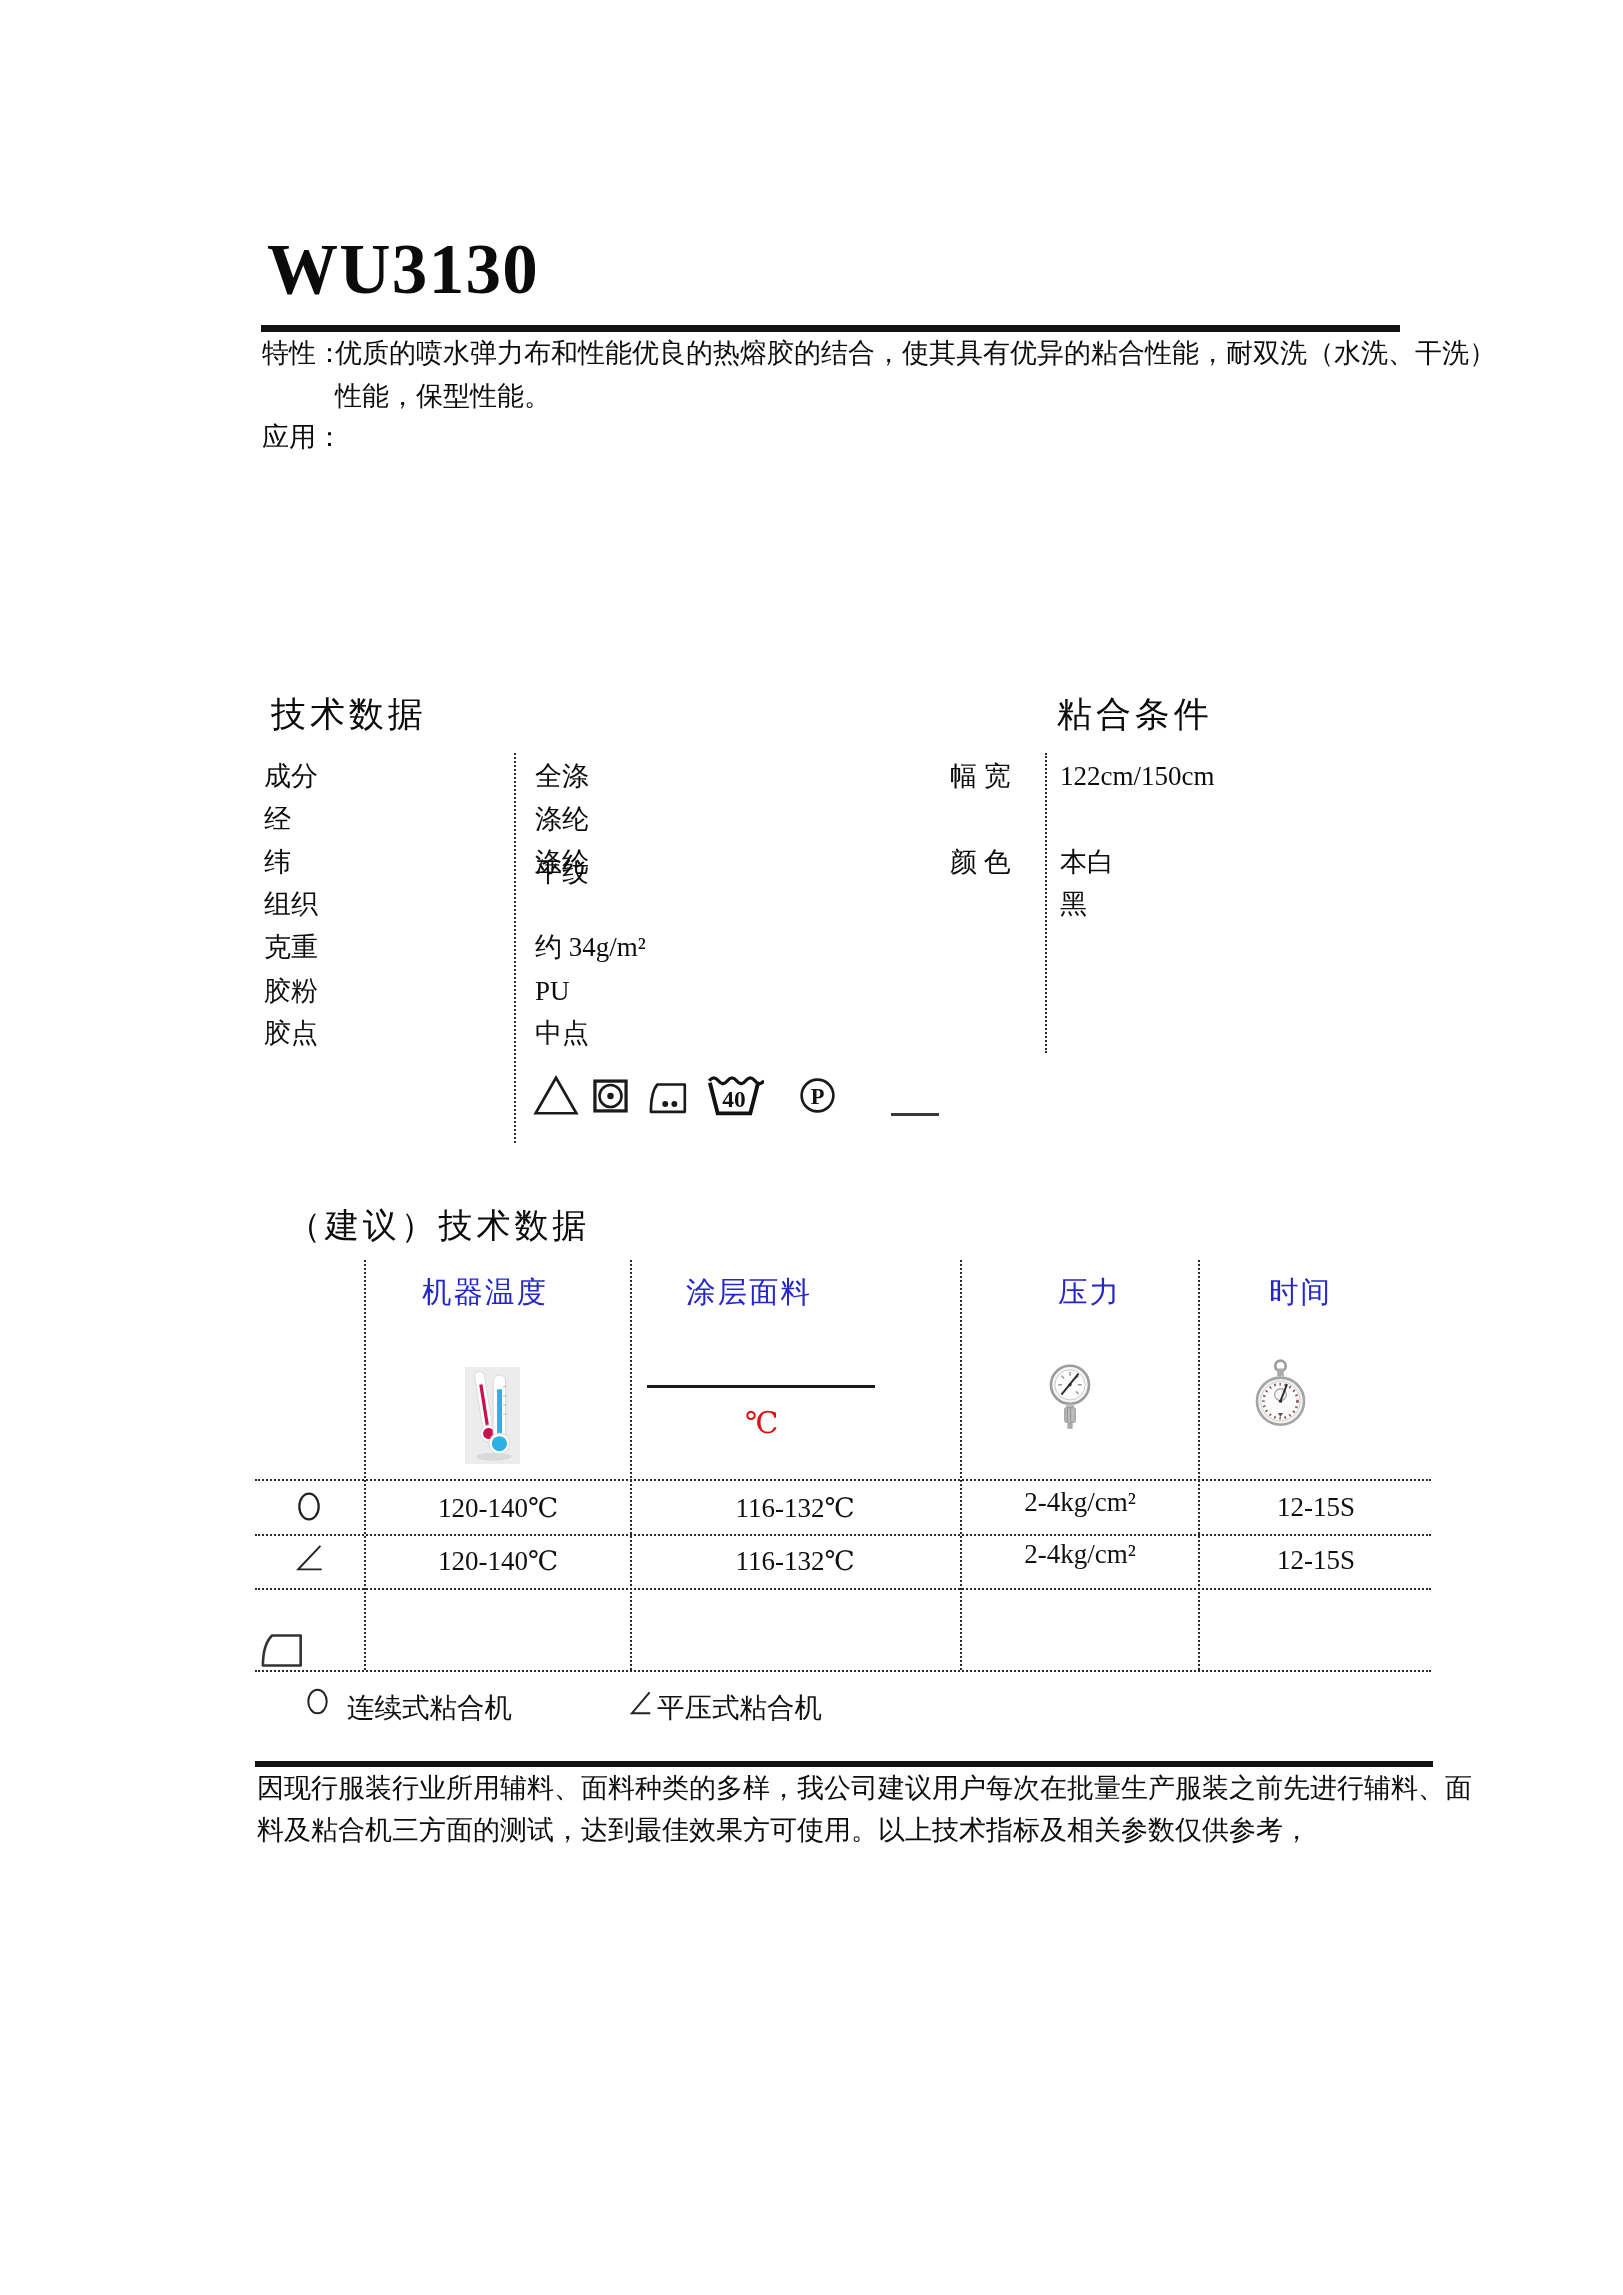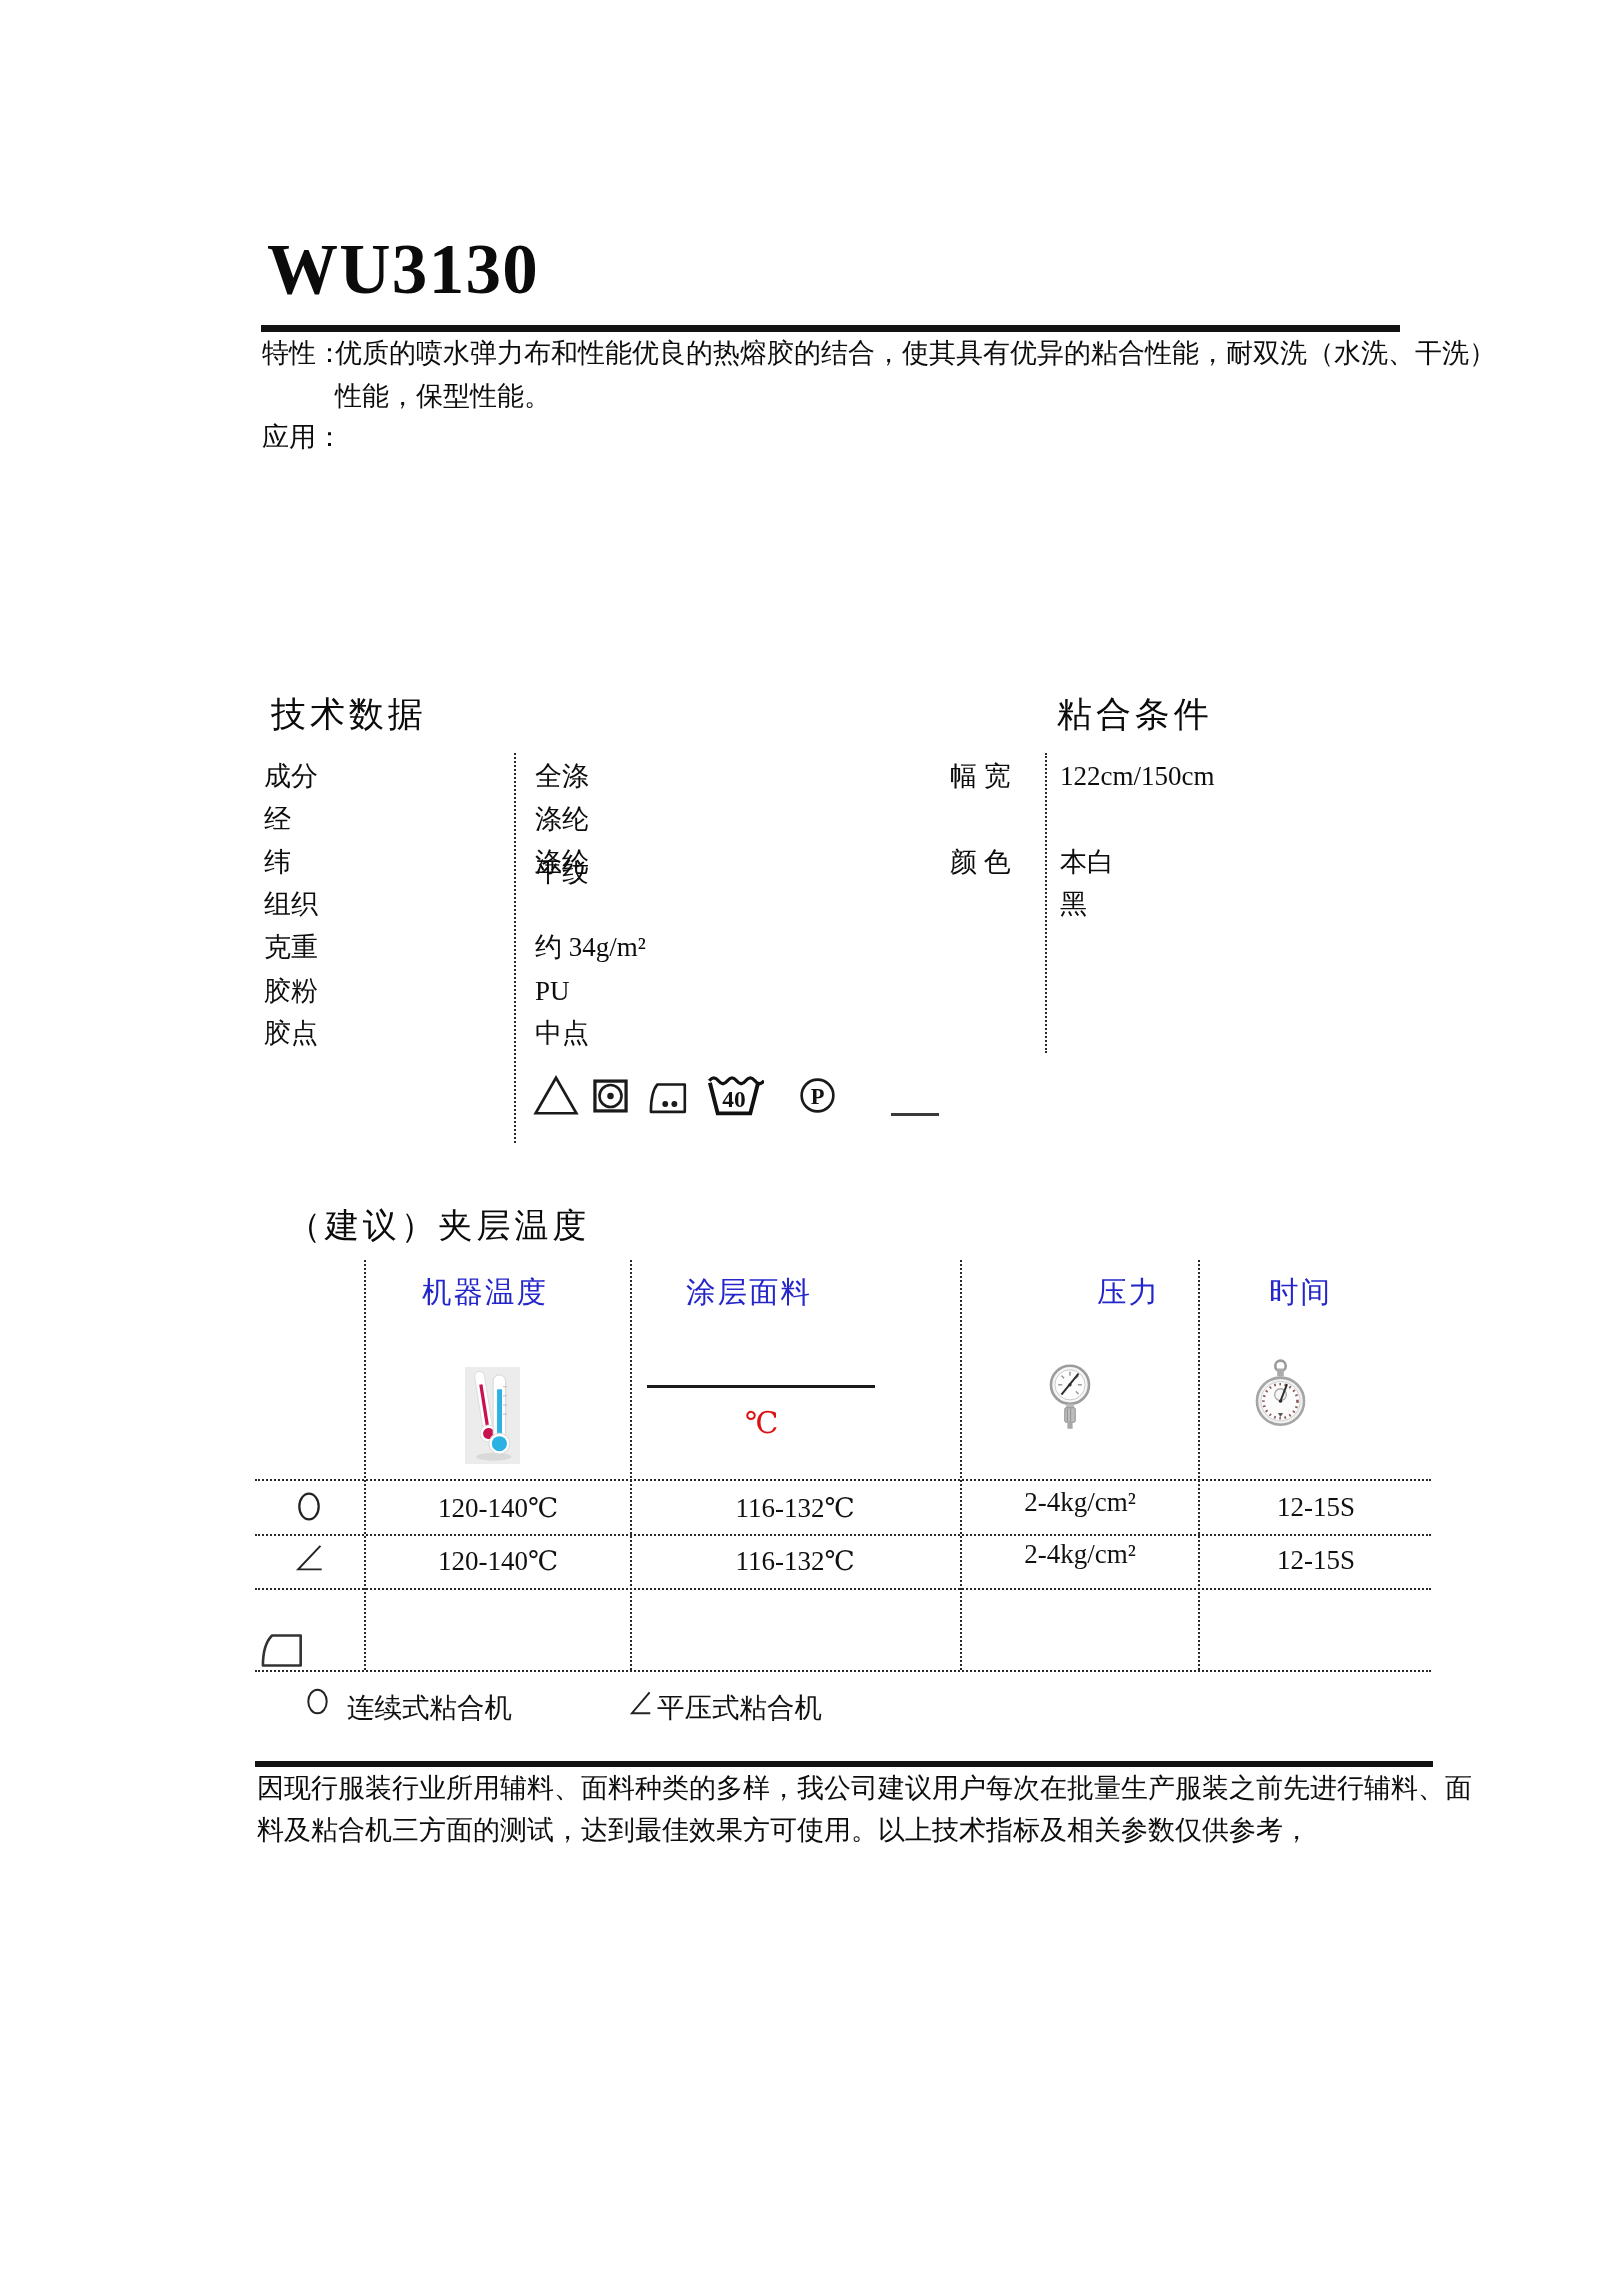--- a/index.html
+++ b/index.html
@@ -103,34 +103,34 @@
     </svg>
   </span>
   <span class="abs" style="left:799px;top:1077px;">
     <svg width="37" height="37" viewBox="0 0 56 56">
       <circle cx="28" cy="28" r="24" fill="none" stroke="#1a1a1a" stroke-width="4"></circle>
       <text x="28" y="41" font-size="34" font-weight="bold" text-anchor="middle" fill="#111">P</text>
     </svg>
   </span>
   <div class="flatline" style="left:891px;top:1113px;width:48px;height:3.3px;"></div>
 
-  <div class="abs section-h" style="left:287px;top:1203px;font-size:34px;">（建议）夹层温度</div>
+  <div class="abs section-h" style="left:287px;top:1203px;font-size:34px;">（建议）技术数据</div>
 
   <div class="vdots" style="left:364px;top:1260px;height:410px;"></div>
   <div class="vdots" style="left:630px;top:1260px;height:410px;"></div>
   <div class="vdots" style="left:960px;top:1260px;height:410px;"></div>
   <div class="vdots" style="left:1198px;top:1260px;height:410px;"></div>
   <div class="hdots" style="left:255px;top:1479px;width:1176px;"></div>
   <div class="hdots" style="left:255px;top:1534px;width:1176px;"></div>
   <div class="hdots" style="left:255px;top:1588px;width:1176px;"></div>
   <div class="hdots" style="left:255px;top:1670px;width:1176px;"></div>
 
   <div class="abs bond-header" style="left:422px;top:1273px;">机器温度</div>
   <div class="abs bond-header" style="left:686px;top:1273px;">涂层面料</div>
-  <div class="abs bond-header" style="left:1097px;top:1273px;text-align:center;">压力</div>
+  <div class="abs bond-header" style="left:1058px;top:1273px;text-align:center;">压力</div>
   <div class="abs bond-header" style="left:1269px;top:1273px;">时间</div>
 
   <span class="abs" style="left:465px;top:1367px;">
     <svg width="55" height="97" viewBox="0 0 84 148">
       <rect x="0" y="0" width="84" height="148" fill="#ececec"></rect>
       <ellipse cx="44" cy="137" rx="27" ry="6" fill="#d9d9d9"></ellipse>
       <g transform="rotate(-9 30 60)">
         <rect x="22" y="6" width="15" height="92" rx="7.5" fill="#ffffff" stroke="#dcdcdc" stroke-width="1.5"></rect>
         <rect x="27" y="26" width="5" height="66" fill="#c9134f"></rect>
         <circle cx="29.5" cy="102" r="13" fill="#ffffff" stroke="#dcdcdc" stroke-width="1.5"></circle>

